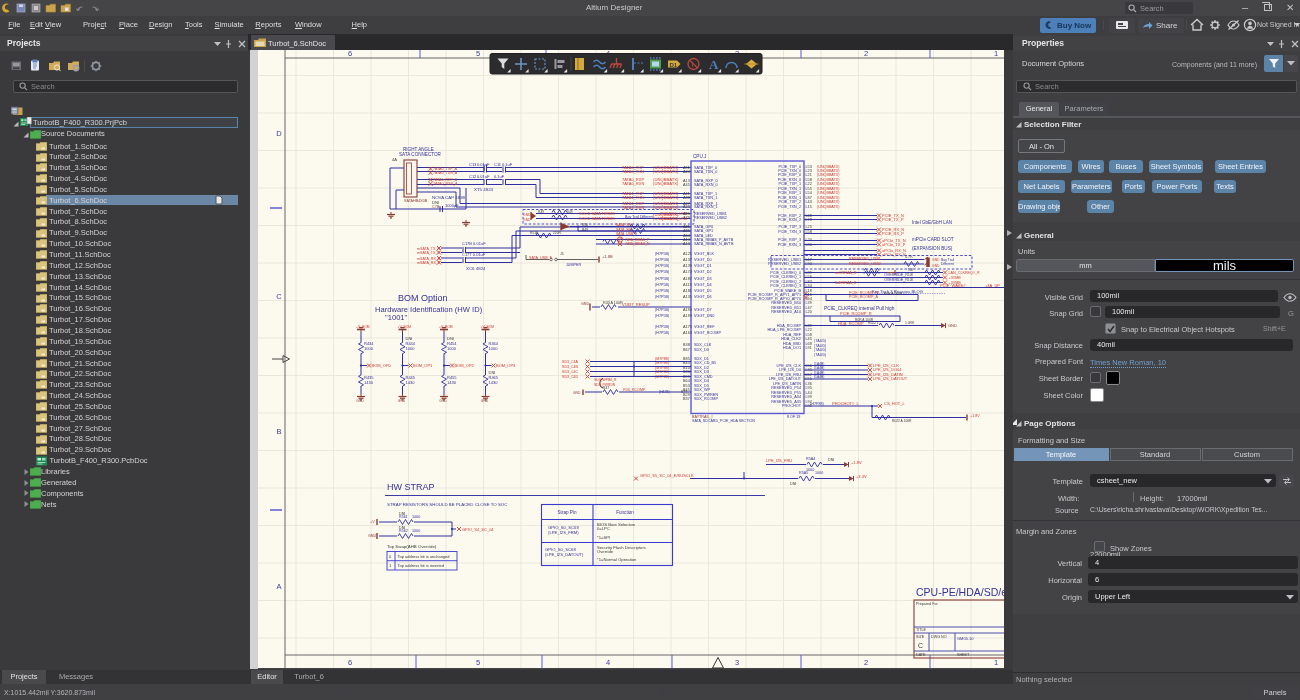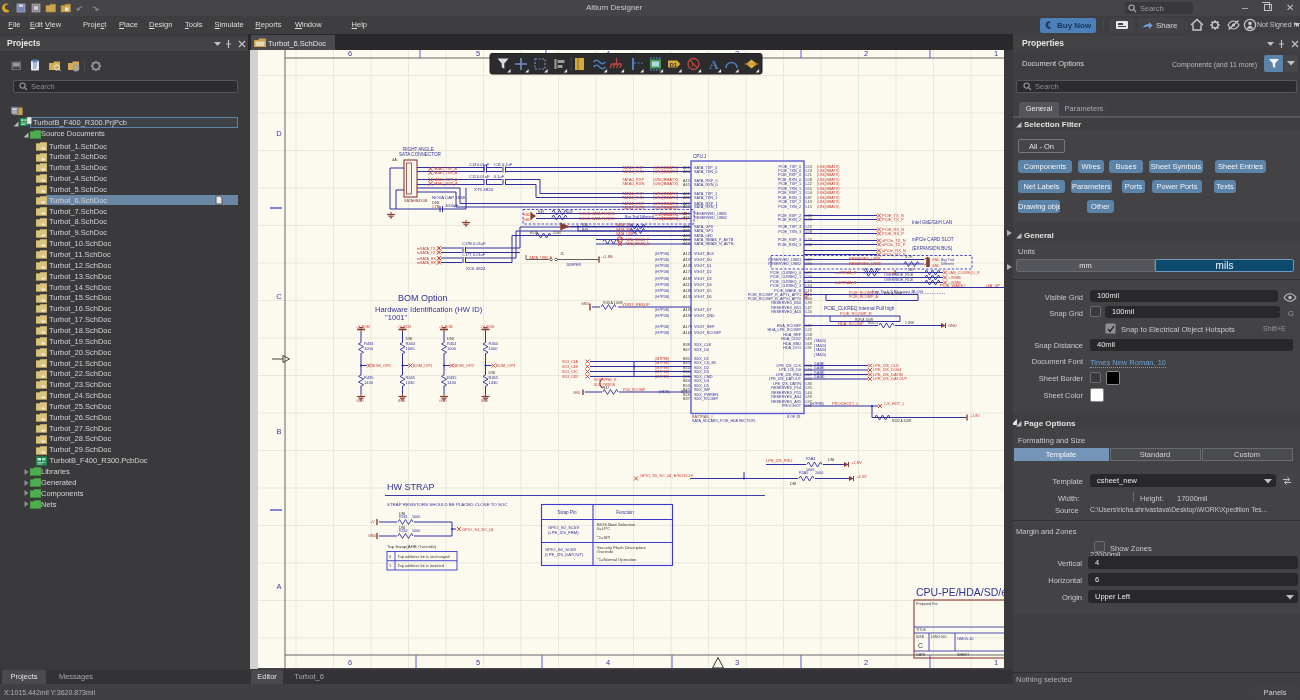--- a/index.html
+++ b/index.html
@@ -404,41 +404,41 @@
 <div class="btnb" style="left:1214px;top:179.5px;width:22px;height:13px;line-height:13px;font-size:7.5px;">Texts</div>
 <div class="btnb" style="left:1018px;top:199.5px;width:42px;height:13px;line-height:13px;font-size:7.5px;">Drawing objects</div>
 <div class="btnb" style="left:1087px;top:199.5px;width:27px;height:13px;line-height:13px;font-size:7.5px;">Other</div>
 <div class="abs " style="left:1024px;top:231px;color:#e2e2e4;font-size:8px;font-weight:bold;">General</div>
 <svg class="abs" style="left:1015px;top:233px" width="7" height="6" viewBox="0 0 7 6">
     <path d="M6.5 0v5.5H1z" fill="#c0c0c4"></path>
   </svg>
 <div class="abs sect" style="left:1013px;top:241px;width:287px;height:172px;"></div>
 <div class="abs " style="left:1018px;top:246.5px;color:#c8c9cc;font-size:7.5px;">Units</div>
 <div class="abs" style="left:1016px;top:258.5px;width:139px;height:13px;background:#55565b;border:1px solid #6a6b6f;border-radius:2px 0 0 2px;color:#e4e4e6;font-size:7.5px;text-align:center;line-height:12px;">mm</div>
-<div class="abs" style="left:1155px;top:258.5px;width:139px;height:13px;background:#0c4a6e;border:1px solid #7495b8;border-radius:0 2px 2px 0;color:#f4f6f9;font-size:10px;text-align:center;line-height:12px;">mils</div>
+<div class="abs" style="left:1155px;top:258.5px;width:139px;height:13px;background:#000000;border:1px solid #7495b8;border-radius:0 2px 2px 0;color:#f4f6f9;font-size:13px;text-align:center;line-height:12px;">mils</div>
 <div class="abs" style="left:1013px;top:278.5px;width:287px;height:1px;background:#333337;"></div>
 <div class="labr" style="right:217px;top:292.5px;">Visible Grid</div>
 <div class="inp" style="left:1090px;top:290.0px;width:188px;height:12px;line-height:12px;padding-left:7px;">100mil</div>
 <svg class="abs" style="left:1283px;top:291px" width="14" height="13" viewBox="0 0 14 13">
     <path d="M1 6.5C2.8 4 4.8 2.8 7 2.8s4.2 1.2 6 3.7c-1.8 2.5-3.8 3.7-6 3.7S2.8 9 1 6.5z" fill="none" stroke="#c0c0c4" stroke-width="1.1"></path>
     <circle cx="7" cy="6.5" r="1.7" fill="#c0c0c4"></circle>
   </svg>
 <div class="chk" style="left:1090px;top:306px;"></div>
 <div class="labr" style="right:217px;top:308.5px;">Snap Grid</div>
 <div class="inp" style="left:1105px;top:306.0px;width:175px;height:12px;line-height:12px;padding-left:7px;">100mil</div>
 <div class="abs " style="left:1288px;top:308.5px;color:#9a9a9e;font-size:7.5px;">G</div>
 <div class="abs" style="left:1105px;top:323px;width:11px;height:11px;background:#8f9094;border:1px solid #6c6d72;border-radius:2px;"></div>
 <svg class="abs" style="left:1107px;top:325px" width="8" height="8" viewBox="0 0 8 8">
     <path d="M1 4l2 2.5L7 1" fill="none" stroke="#2a2a2c" stroke-width="1.4"></path>
   </svg>
 <div class="abs " style="left:1121px;top:324.5px;color:#c8c9cc;font-size:7.5px;">Snap to Electrical Object Hotspots</div>
 <div class="abs " style="left:1263px;top:325px;color:#96969a;font-size:7px;">Shift+E</div>
 <div class="labr" style="right:217px;top:341px;">Snap Distance</div>
 <div class="inp" style="left:1090px;top:338.5px;width:203px;height:12px;line-height:12px;padding-left:7px;">40mil</div>
-<div class="labr" style="right:217px;top:357px;">Document Font</div>
+<div class="labr" style="right:217px;top:357px;">Prepared Font</div>
 <div class="abs " style="left:1090px;top:357.5px;color:#6f9fd0;font-size:7.5px;border-bottom:1px dotted #6f9fd0;">Times New Roman, 10</div>
 <div class="labr" style="right:217px;top:373.5px;">Sheet Border</div>
 <div class="chk" style="left:1090px;top:372px;"></div>
 <div class="abs" style="left:1106px;top:370.5px;width:14px;height:14px;background:#000;border:1.5px solid #8a8a8e;border-radius:2px;"></div>
 <div class="labr" style="right:217px;top:390.5px;">Sheet Color</div>
 <div class="abs" style="left:1090px;top:387.5px;width:14px;height:14px;background:#fff;border:1.5px solid #8a8a8e;border-radius:2px;"></div>
 <div class="abs " style="left:1024px;top:419px;color:#e2e2e4;font-size:8px;font-weight:bold;">Page Options</div>
 <svg class="abs" style="left:1015px;top:421px" width="7" height="6" viewBox="0 0 7 6">
     <path d="M6.5 0v5.5H1z" fill="#c0c0c4"></path>
   </svg>

